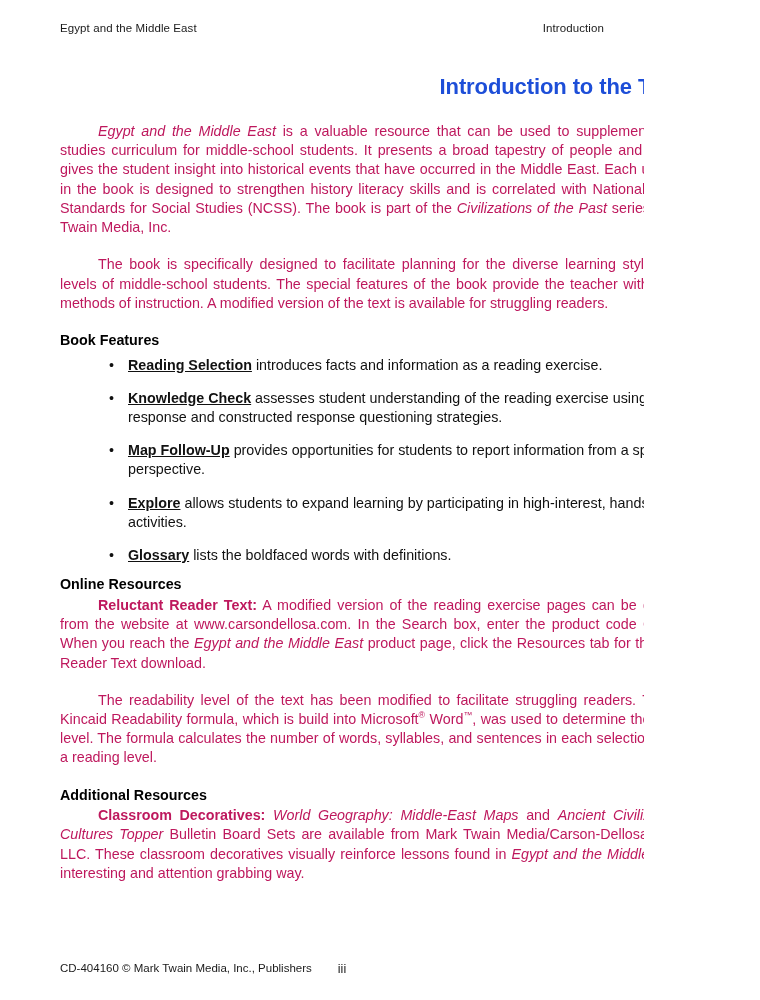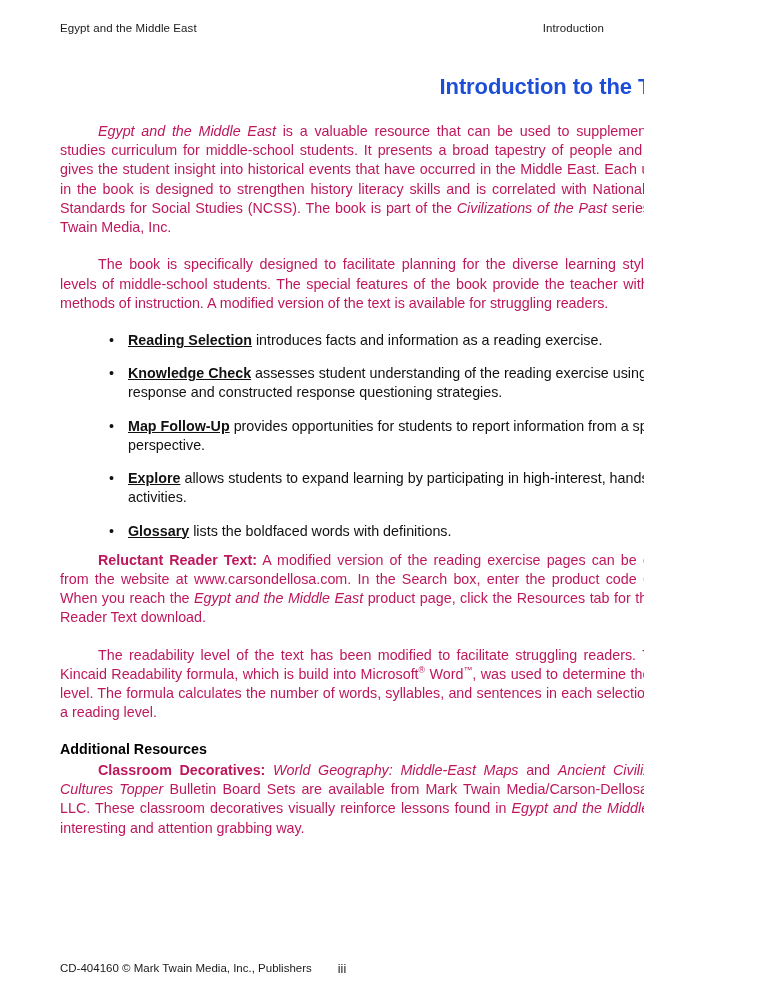--- a/index.html
+++ b/index.html
@@ -135,20 +135,21 @@
   </div>
 
   <div class="content">
 
     <h1 class="page-title">Introduction to the Teacher</h1>
 
     <p class="body-para"><span class="ital">Egypt and the Middle East</span><span> is a valuable resource that can be used to supplement the social studies curriculum for middle-school students. It presents a broad tapestry of people and events and gives the student insight into historical events that have occurred in the Middle East. Each unit of study in the book is designed to strengthen history literacy skills and is correlated with National Curriculum Standards for Social Studies (NCSS). The book is part of the </span><span class="ital">Civilizations of the Past</span><span> series from Mark Twain Media, Inc.</span></p>
 
     <p class="body-para">The book is specifically designed to facilitate planning for the diverse learning styles and skill levels of middle-school students. The special features of the book provide the teacher with alternative methods of instruction. A modified version of the text is available for struggling readers.</p>
 
+    <h2 class="section-heading">Book Features</h2>
 
     <ul class="feature-list">
       <li>
         <span class="bullet-glyph">•</span>
         <span class="term">Reading Selection</span><span> introduces facts and information as a reading exercise.</span>
       </li>
       <li>
         <span class="bullet-glyph">•</span>
         <span class="term">Knowledge Check</span><span> assesses student understanding of the reading exercise using selected response and constructed response questioning strategies.</span>
       </li>
@@ -159,20 +160,21 @@
       <li>
         <span class="bullet-glyph">•</span>
         <span class="term">Explore</span><span> allows students to expand learning by participating in high-interest, hands-on activities.</span>
       </li>
       <li>
         <span class="bullet-glyph">•</span>
         <span class="term">Glossary</span><span> lists the boldfaced words with definitions.</span>
       </li>
     </ul>
 
+    <h2 class="section-heading">Online Resources</h2>
 
     <p class="body-para"><span class="bold">Reluctant Reader Text:</span><span> A modified version of the reading exercise pages can be downloaded from the website at www.carsondellosa.com. In the Search box, enter the product code CD-404160. When you reach the </span><span class="ital">Egypt and the Middle East</span><span> product page, click the Resources tab for the Reluctant Reader Text download.</span></p>
 
     <p class="body-para"><span>The readability level of the text has been modified to facilitate struggling readers. The Flesch-Kincaid Readability formula, which is build into Microsoft</span><sup>®</sup><span> Word</span><sup>™</sup><span>, was used to determine the readability level. The formula calculates the number of words, syllables, and sentences in each selection producing a reading level.</span></p>
 
     <h2 class="section-heading">Additional Resources</h2>
 
     <p class="body-para"><span class="bold">Classroom Decoratives:</span><span>  </span><span class="ital">World Geography: Middle-East Maps</span><span> and </span><span class="ital">Ancient Civilizations and Cultures Topper</span><span> Bulletin Board Sets are available from Mark Twain Media/Carson-Dellosa Publishing LLC. These classroom decoratives visually reinforce lessons found in </span><span class="ital">Egypt and the Middle East</span><span> in an interesting and attention grabbing way.</span></p>
 
   </div>

